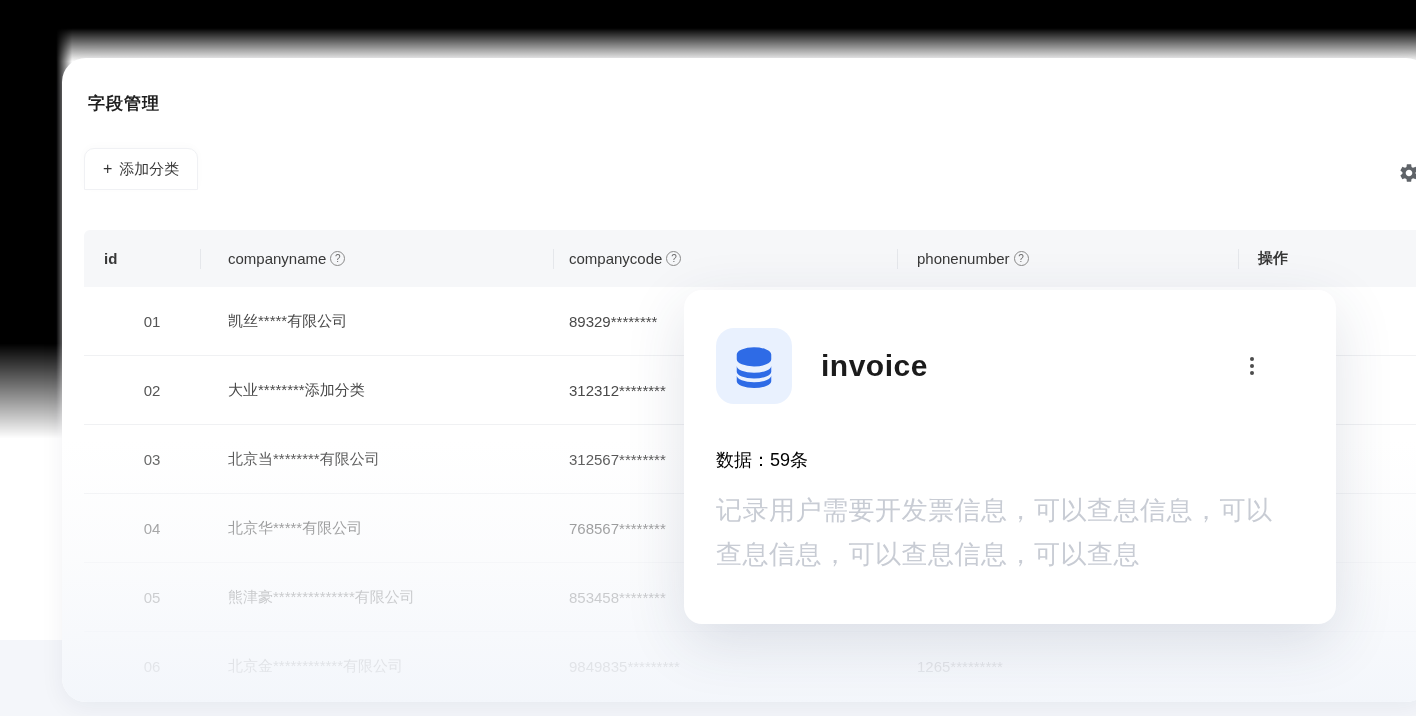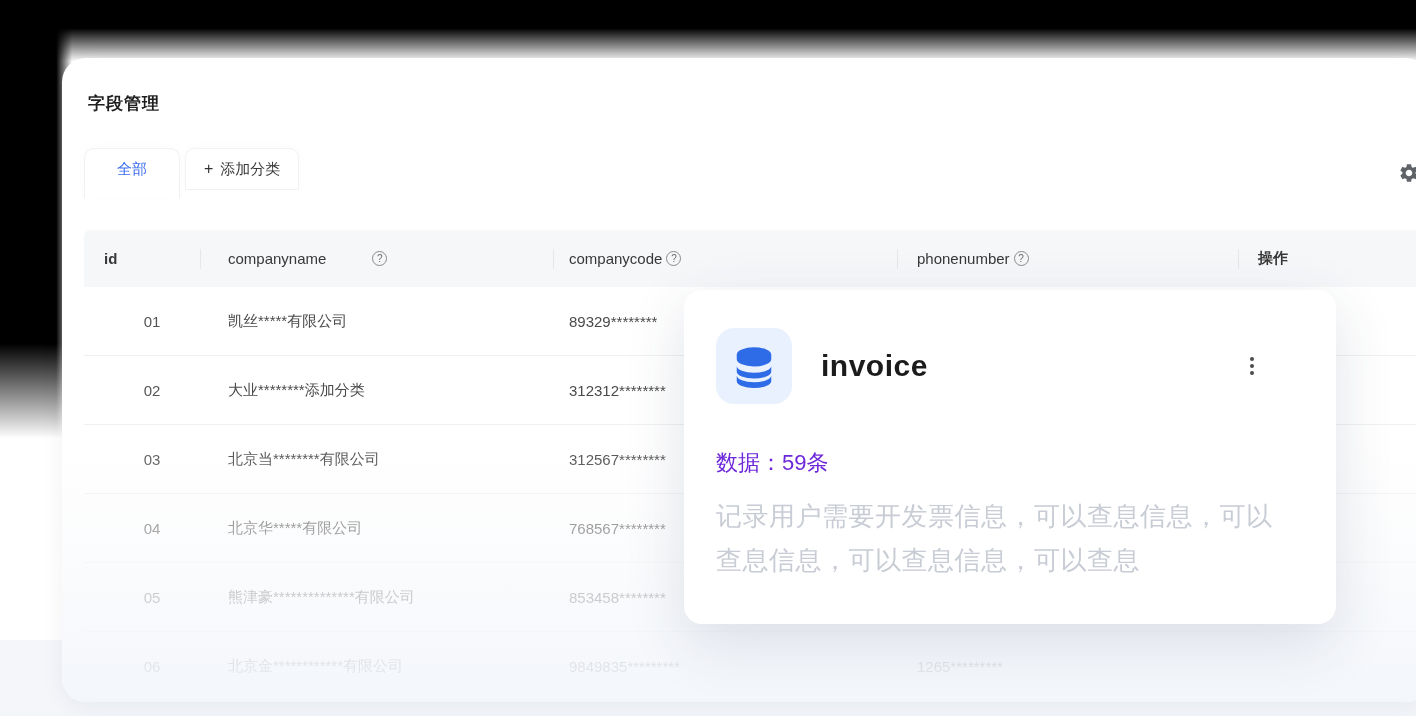--- a/index.html
+++ b/index.html
@@ -35,58 +35,55 @@
   .gear svg { width:22px; height:22px; fill:#5f6368; }
 
   
   .table { position:absolute; left:22px; top:172px; width:1346px; }
   .thead, .trow { display:grid; grid-template-columns:116px 353px 344px 341px 1fr; align-items:center; }
   .thead { background:#F6F7F9; height:57px; border-radius:6px 6px 0 0; }
   .th { font-size:15px; color:#383838; position:relative; display:flex; align-items:center; height:100%; }
   .th.bold { font-weight:bold; }
   .th:not(:first-child)::before { content:""; position:absolute; left:0; top:50%; transform:translateY(-50%);
     width:1px; height:20px; background:#E5E7EB; }
-  .c-id { padding-left:20px; } .c-name { padding-left:28px;gap:42px; } .c-code { padding-left:16px; }
+  .c-id { padding-left:20px; } .c-name { padding-left:28px; } .c-code { padding-left:16px; }
   .c-phone { padding-left:20px; } .c-act { padding-left:20px; }
   .help { display:inline-flex; align-items:center; justify-content:center; width:15px; height:15px;
     border:1px solid #8a8a8a; border-radius:50%; font-size:10px; color:#6a6a6a; margin-left:4px; cursor:pointer; }
   .trow { height:69px; border-bottom:1px solid #F0F1F3; font-size:15px; color:#4a4a4a; }
   .trow .cell-id { font-weight:500; color:#555;text-align:center; }
 
   
   .fade { position:absolute; left:0; right:0; top:382px; bottom:0; z-index:5; pointer-events:none;
     background:linear-gradient(to bottom, rgba(255,255,255,0) 0%, rgba(249,250,252,0.65) 45%, rgba(243,246,251,0.97) 100%); }
 
   
   .popup { position:absolute; left:684px; top:290px; width:652px; height:334px; background:#fff;
     border-radius:18px; z-index:10; box-shadow:0 18px 60px rgba(40,55,90,0.14); }
   .popup-head { display:flex; align-items:center; padding:38px 32px 0 32px; }
   .icon-box { width:76px; height:76px; border-radius:18px; background:#E9F1FE;
     display:flex; align-items:center; justify-content:center; flex:none; }
   .popup-title { margin-left:29px; font-size:30px; font-weight:600; color:#1b1b1b; letter-spacing:0.5px; }
   .kebab { margin-left:auto; margin-right:44px; display:flex; flex-direction:column; gap:3px; padding:6px; cursor:pointer; }
   .kebab i { width:4px; height:4px; border-radius:50%; background:#4c4c4c; display:block; }
-  .popup-count { margin:44px 0 0 32px; font-size:22px; color:#6d28d9; }
+  .popup-count { margin:44px 0 0 32px; font-size:18px; color:#000000; }
   .popup-desc { margin:16px 32px 0 32px; width:580px; max-height:90px; overflow:hidden;
     font-size:26px; line-height:44px; color:#C8CCD4; letter-spacing:0.5px; }
 </style>
 </head>
 <body>
 
 <div class="backdrop-top"></div>
 <div class="backdrop-left"></div>
 <div class="bottom-strip"></div>
 
 <div class="app-card">
   <div class="page-title">字段管理</div>
 
   <div class="tabs">
-    <div class="tab active">
-      <span>全部</span>
-    </div>
     <div class="tab">
       <span class="plus">+</span>
       <span>添加分类</span>
     </div>
   </div>
 
   <div class="gear">
     <svg viewBox="0 0 24 24">
         <path d="M19.14,12.94c0.04-0.3,0.06-0.61,0.06-0.94c0-0.32-0.02-0.64-0.07-0.94l2.03-1.58 c0.18-0.14,0.23-0.41,0.12-0.61l-1.92-3.32c-0.12-0.22-0.37-0.29-0.59-0.22l-2.39,0.96c-0.5-0.38-1.03-0.7-1.62-0.94L14.4,2.81 c-0.04-0.24-0.24-0.41-0.48-0.41h-3.84c-0.24,0-0.43,0.17-0.47,0.41L9.25,5.35C8.66,5.59,8.12,5.92,7.63,6.29L5.24,5.33 c-0.22-0.08-0.47,0-0.59,0.22L2.74,8.87C2.62,9.08,2.66,9.34,2.86,9.48l2.03,1.58C4.84,11.36,4.8,11.69,4.8,12s0.02,0.64,0.07,0.94 l-2.03,1.58c-0.18,0.14-0.23,0.41-0.12,0.61l1.92,3.32c0.12,0.22,0.37,0.29,0.59,0.22l2.39-0.96c0.5,0.38,1.03,0.7,1.62,0.94 l0.36,2.54c0.05,0.24,0.24,0.41,0.48,0.41h3.84c0.24,0,0.44-0.17,0.47-0.41l0.36-2.54c0.59-0.24,1.13-0.56,1.62-0.94l2.39,0.96 c0.22,0.08,0.47,0,0.59-0.22l1.92-3.32c0.12-0.22,0.07-0.47-0.12-0.61L19.14,12.94z M12,15.6c-1.98,0-3.6-1.62-3.6-3.6 s1.62-3.6,3.6-3.6s3.6,1.62,3.6,3.6S13.98,15.6,12,15.6z"></path>
       </svg>

